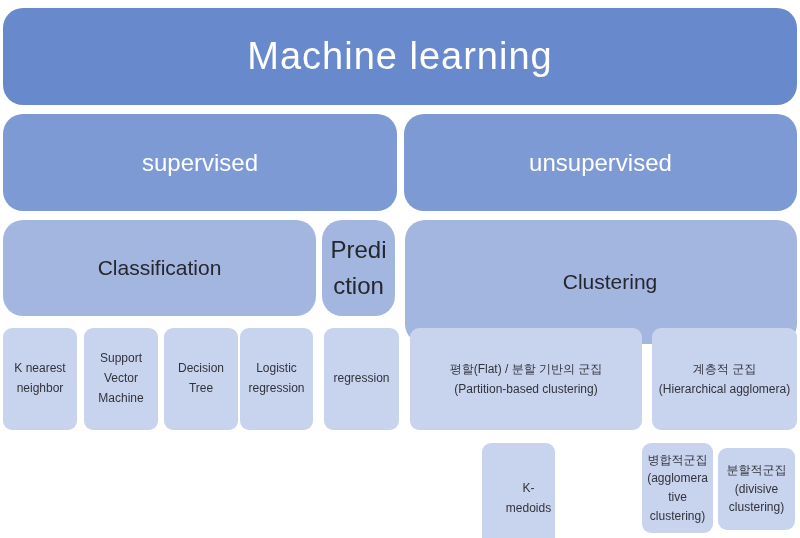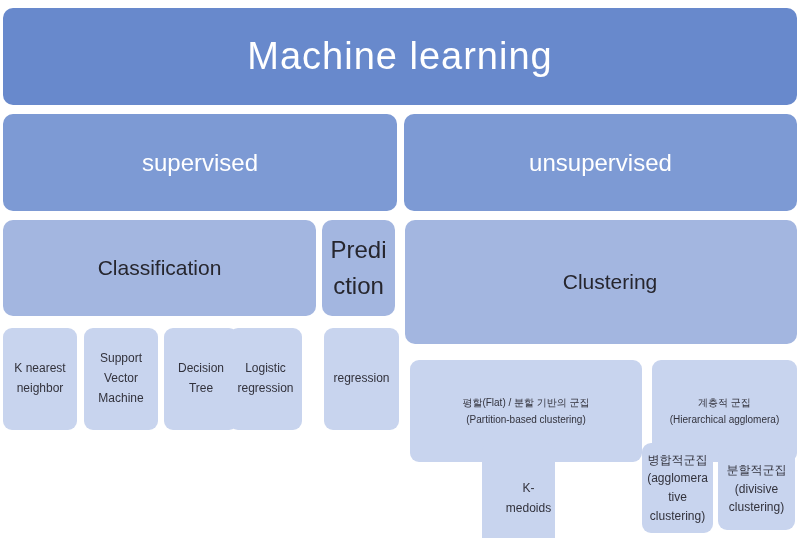--- a/index.html
+++ b/index.html
@@ -16,40 +16,40 @@
     font-family: "Liberation Sans", sans-serif;
   }
   .box {
     position: absolute;
     box-sizing: border-box;
     display: flex;
     align-items: center;
     justify-content: center;
     text-align: center;
     white-space: pre-line;
-    border-radius: 10px;
+    border-radius: 20px;
   }
   .l1 { background: #6889cc; color: #ffffff; font-size: 38px; letter-spacing: 1px; }
   .l2 { background: #7d9ad4; color: #ffffff; font-size: 24px; }
   .l3 { background: #a3b6e0; color: #26262e; font-size: 21px; line-height: 1.5; }
   .l4 { background: #c8d4ee; color: #32323c; font-size: 12px; line-height: 1.65; border-radius: 9px; }
-  .korean { font-size: 10px; line-height: 1.7; margin-top: 32px; }
+  .korean { font-size: 12px; line-height: 1.7; }
   .tight { line-height: 1.55; }
 
   
   .n-machine-learning   { left: 3px;   top: 8px;   width: 794px; height: 97px; }
   .n-supervised         { left: 3px;   top: 114px; width: 394px; height: 97px; }
   .n-unsupervised       { left: 404px; top: 114px; width: 393px; height: 97px; }
   .n-classification     { left: 3px;   top: 220px; width: 313px; height: 96px; }
   .n-prediction         { left: 322px; top: 220px; width: 73px;  height: 96px; font-size: 24px; }
   .n-clustering         { left: 405px; top: 220px; width: 392px; height: 124px; padding-left: 18px; }
   .n-knn                { left: 3px;   top: 328px; width: 74px;  height: 102px; }
   .n-svm                { left: 84px;  top: 328px; width: 74px;  height: 102px; }
   .n-decision-tree      { left: 164px; top: 328px; width: 74px;  height: 102px; }
-  .n-logistic           { left: 229px; top: 328px; width: 73px;  height: 102px; }
+  .n-logistic           { left: 240px; top: 328px; width: 73px;  height: 102px; }
   .n-regression         { left: 324px; top: 328px; width: 75px;  height: 102px; }
   .n-partition          { left: 410px; top: 328px; width: 232px; height: 102px; }
   .n-hierarchical       { left: 652px; top: 328px; width: 145px; height: 102px; }
   .n-kmeans             { left: 403px; top: 443px; width: 72px;  height: 90px; }
   .n-kmedoids           { left: 482px; top: 443px; width: 73px;  height: 112px; padding-left: 20px; }
   .n-dbscan             { left: 563px; top: 443px; width: 72px;  height: 90px; }
   .n-agglomerative      { left: 642px; top: 443px; width: 71px;  height: 90px; }
   .n-divisive           { left: 718px; top: 448px; width: 77px;  height: 82px; }
 </style>
 </head>

